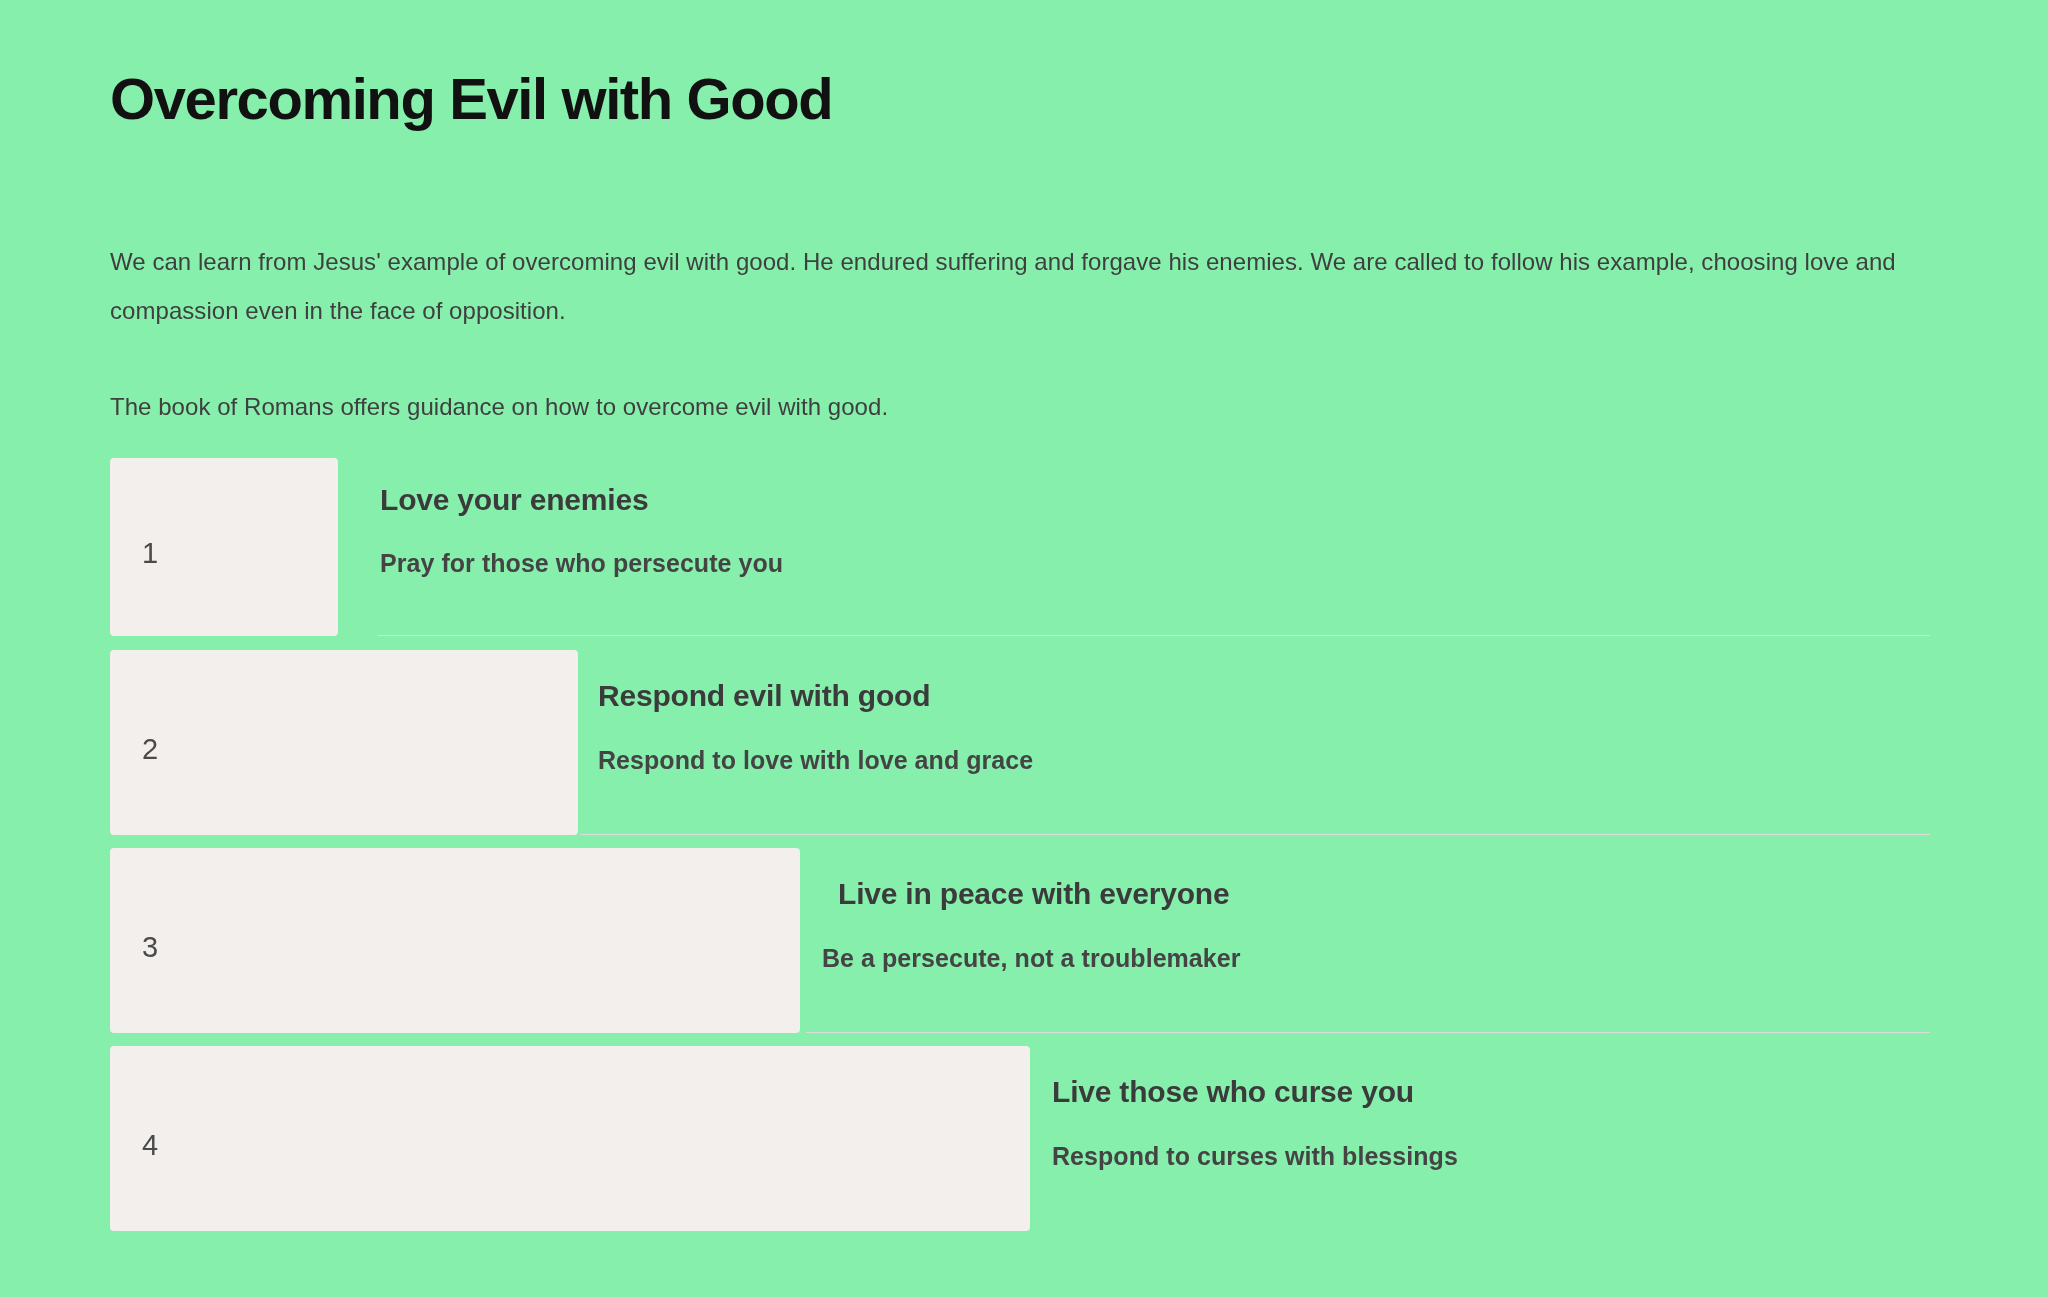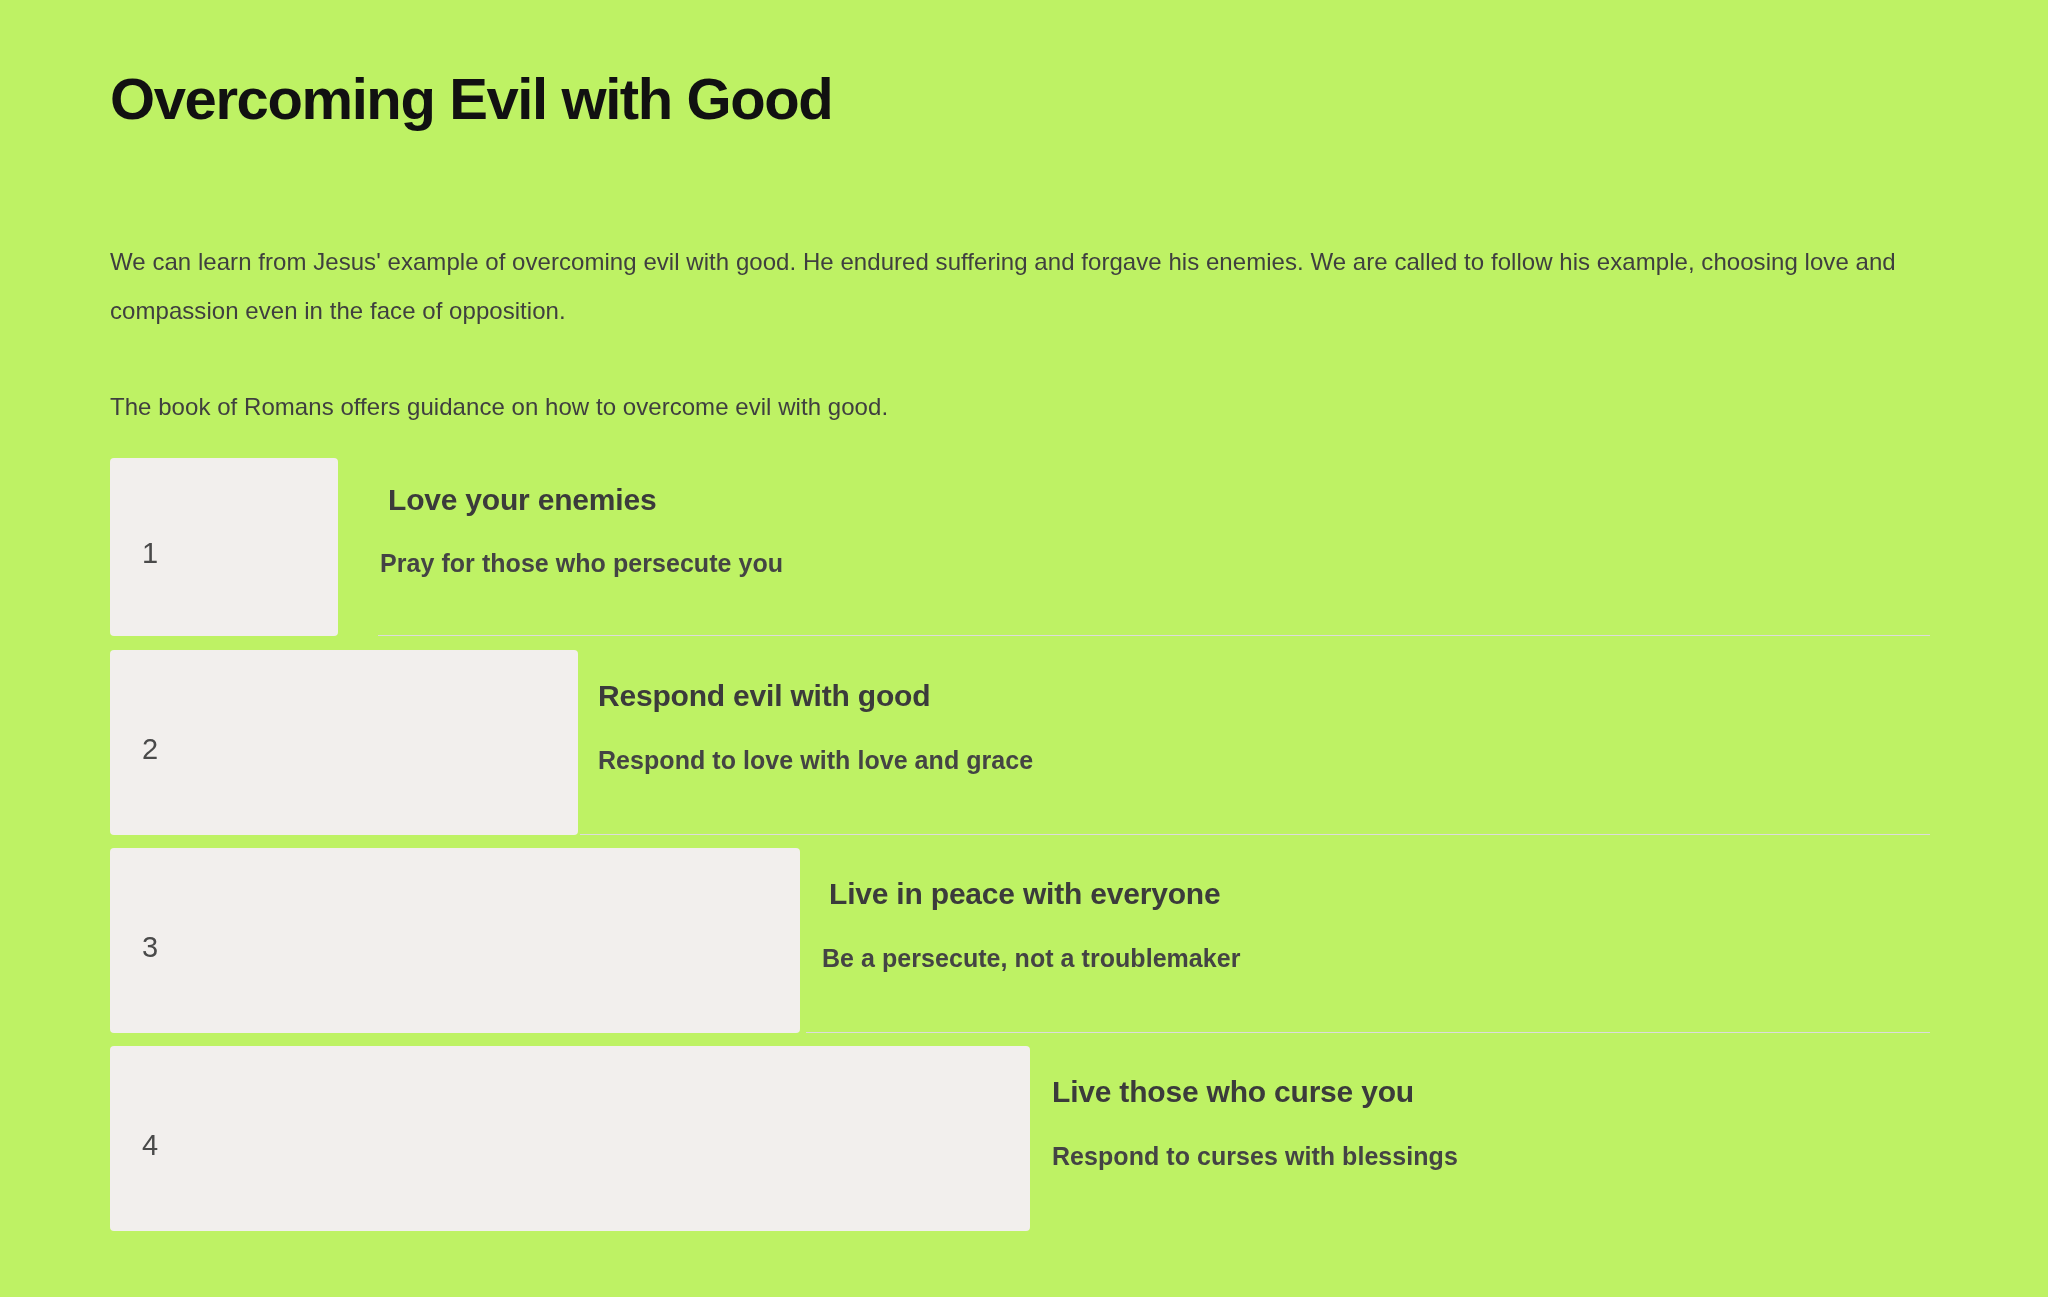--- a/index.html
+++ b/index.html
@@ -5,21 +5,21 @@
   * { margin:0; padding:0; box-sizing:border-box; }
   html, body {
     width:2048px; height:1297px;
     background:#ffffff;
     font-family:"Liberation Sans", sans-serif;
     -webkit-font-smoothing:antialiased;
   }
   .page {
     position:relative;
     width:2048px; height:1297px;
-    background:#bef264;
+    background:#86efac;
     overflow:hidden;
   }
 
   
   .title {
     position:absolute;
     left:110px; top:62px;
     font-size:58px;
     line-height:74px;
     font-weight:700;
@@ -90,39 +90,39 @@
     position:absolute;
     height:1px;
     background:#dcdcdc;
   }
 
   
   #row1 { height:192px; }
   #row1 .bar      { width:228px; height:178px; }
   #row1 .num      { top:81px; }
   #row1 .content  { left:270px; }
-  #row1 .row-title{ position:absolute; left:0; top:24px;margin-left:8px; }
+  #row1 .row-title{ position:absolute; left:0; top:24px; }
   #row1 .row-sub  { position:absolute; left:0; top:90px; }
   #row1 .divider  { left:268px; top:177px; width:1552px; }
 
   
   #row2 { height:198px; }
   #row2 .bar      { width:468px; height:185px; }
   #row2 .num      { top:85px; }
   #row2 .content  { left:488px; }
   #row2 .row-title{ position:absolute; left:0; top:28px; }
   #row2 .row-sub  { position:absolute; left:0; top:95px; }
   #row2 .divider  { left:470px; top:184px; width:1350px; }
 
   
   #row3 { height:198px; }
   #row3 .bar      { width:690px; height:185px; }
   #row3 .num      { top:85px; }
   #row3 .content  { left:712px; }
-  #row3 .row-title{ position:absolute; left:7px; top:28px; }
+  #row3 .row-title{ position:absolute; left:16px; top:28px; }
   #row3 .row-sub  { position:absolute; left:0; top:95px; }
   #row3 .divider  { left:696px; top:184px; width:1124px; }
 
   
   #row4 { height:195px; }
   #row4 .bar      { width:920px; height:185px; }
   #row4 .num      { top:85px; }
   #row4 .content  { left:942px; }
   #row4 .row-title{ position:absolute; left:0; top:28px; }
   #row4 .row-sub  { position:absolute; left:0; top:95px; }

